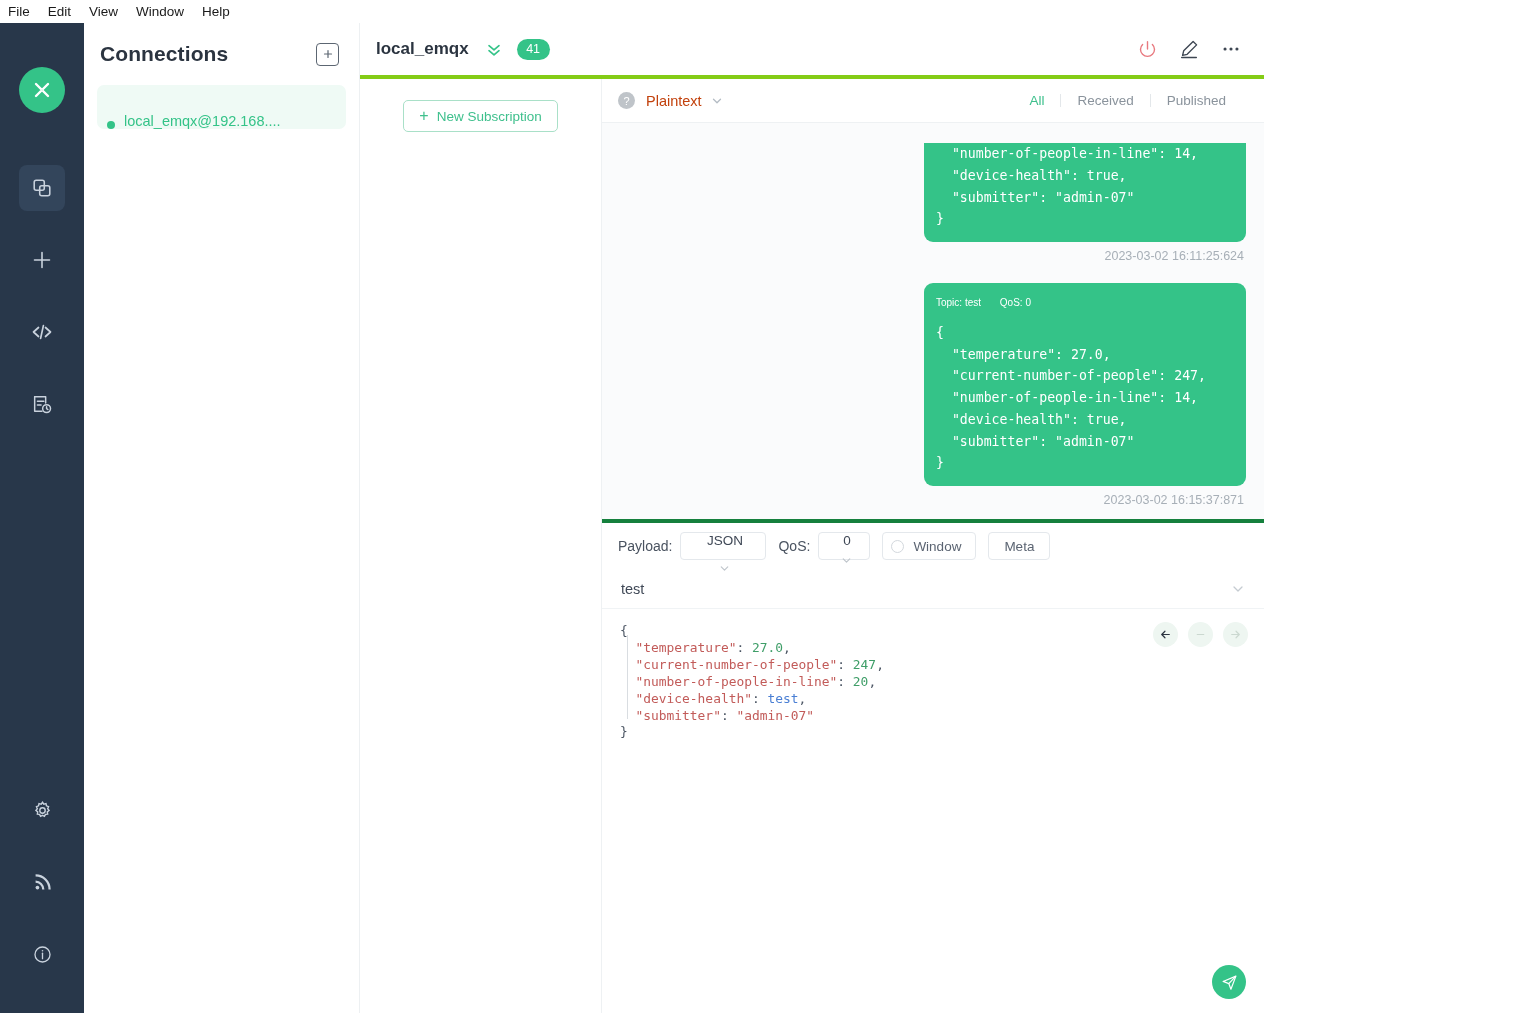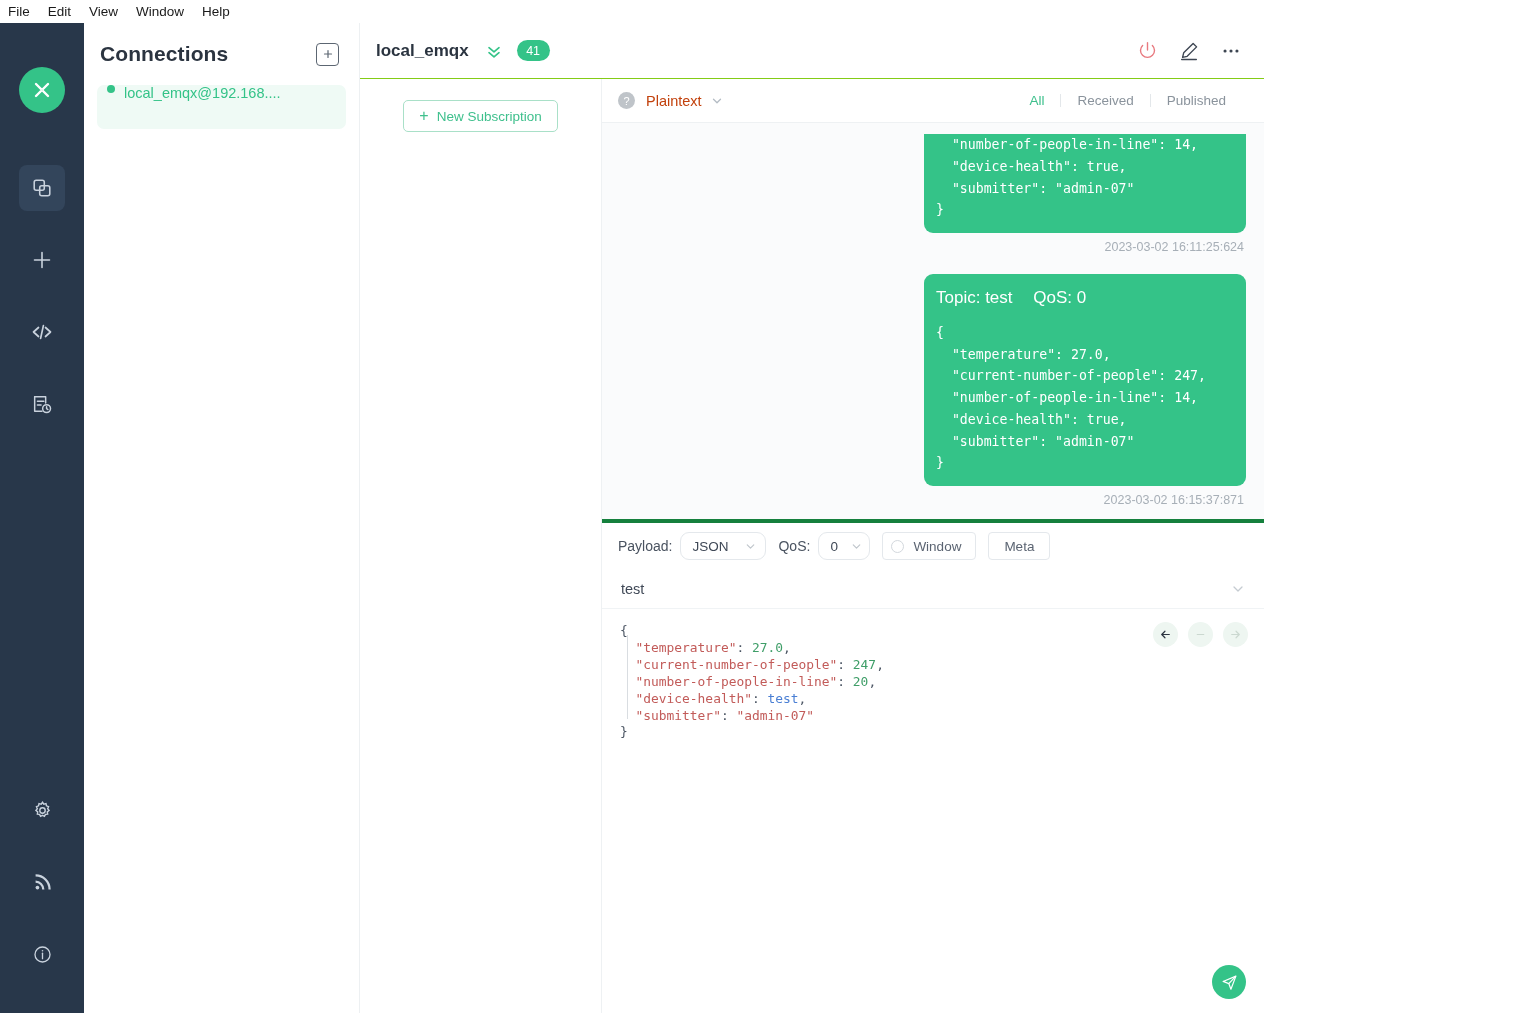--- a/index.html
+++ b/index.html
@@ -81,38 +81,38 @@
     border: 1.4px solid #5c6672;
     border-radius: 4px;
     display: flex; align-items: center; justify-content: center;
     color: #5c6672;
     font-size: 15px; line-height: 1;
   }
   .conn-list { padding: 0 13px; }
   .conn-item {
     height: 44px;
     border-radius: 7px;
-    display: flex; align-items: flex-start;
+    display: flex; align-items: flex-end;
     padding: 0 10px;
     gap: 9px;
     font-size: 14.5px;
   }
   .conn-item.selected { background: #effaf5; }
   .dot { width: 8px; height: 8px; border-radius: 50%; background: #34c388; flex: 0 0 8px; }
   .conn-name { color: #34c388; }
 
   
   .main { flex: 1; display: flex; flex-direction: column; min-width: 0; }
 
   .main-head {
     height: 56px;
     display: flex; align-items: center;
     padding: 0 22px 0 16px;
     background: #fff;
-    border-bottom: 1px solid #84cc16;
+    border-bottom: 4px solid #84cc16;
   }
   .mh-title { font-size: 17px; font-weight: bold; color: #2b3440; }
   .chev2 { margin-left: 15px; display: flex; align-items: center; color: #34c388; }
   .badge {
     margin-left: 13px;
     background: #34c388; color: #fff;
     border-radius: 11px;
     height: 21px; min-width: 33px;
     font-size: 12.5px;
     display: flex; align-items: center; justify-content: center;
@@ -179,21 +179,21 @@
   .msg-row { display: flex; flex-direction: column; align-items: flex-end; }
   .bubble {
     background: #34c388;
     color: #ffffff;
     border-radius: 9px;
     padding: 14px 16px 12px 12px;
     max-width: 322px;
     min-width: 322px;
   }
   .bubble.clipped { border-radius: 0 0 9px 9px; padding-top: 0; }
-  .bubble-meta { font-size: 17px; margin-bottom: 14px; }
+  .bubble-meta { font-size: 10px; margin-bottom: 14px; }
   .bubble-meta .qos { margin-left: 16px; }
   .bubble pre {
     font-family: "DejaVu Sans Mono", "Liberation Mono", monospace;
     font-size: 13.2px;
     line-height: 21.7px;
     white-space: pre;
     color: #ffffff;
   }
   .stamp {
     font-size: 12.5px;
@@ -214,27 +214,28 @@
     height: 46px;
     display: flex; align-items: center;
     gap: 12px;
     padding: 0 16px;
     font-size: 14px;
     color: #4a5360;
   }
   .sel {
     height: 28px;
     border: 1px solid #e4e8ec;
-    border-radius: 9px;
+    border-radius: 4px;
     display: flex; align-items: center; justify-content: space-between;
     padding: 0 8px 0 11px;
     gap: 14px;
     color: #3f4856;
     font-size: 13.5px;
     background: #fff;
+    flex-direction: column;
   }
   .sel.json { width: 86px; }
   .sel.qos { width: 52px; padding-right: 6px; gap: 6px; }
   .sel .cv { color: #c0c6cc; display: flex; }
   .chip {
     height: 28px;
     border: 1px solid #e4e8ec;
     border-radius: 4px;
     display: flex; align-items: center; justify-content: center;
     font-size: 13.5px; color: #5b6472;

